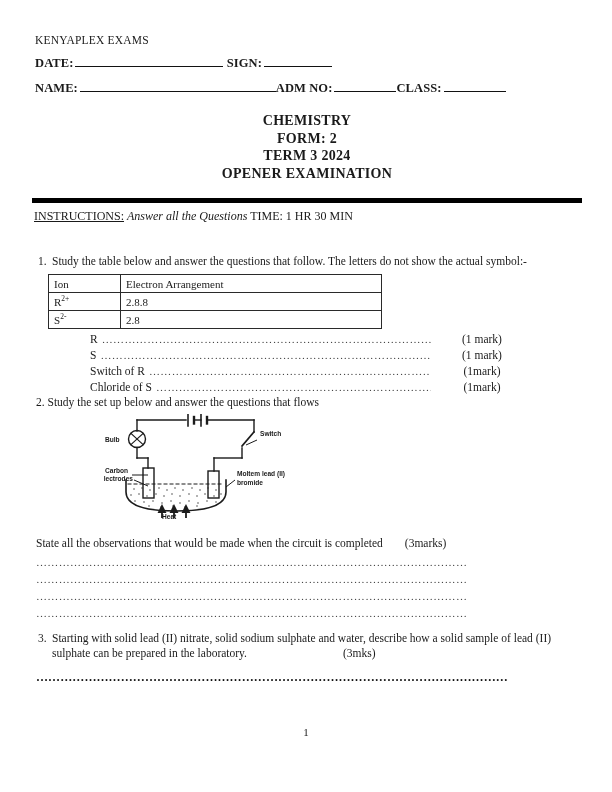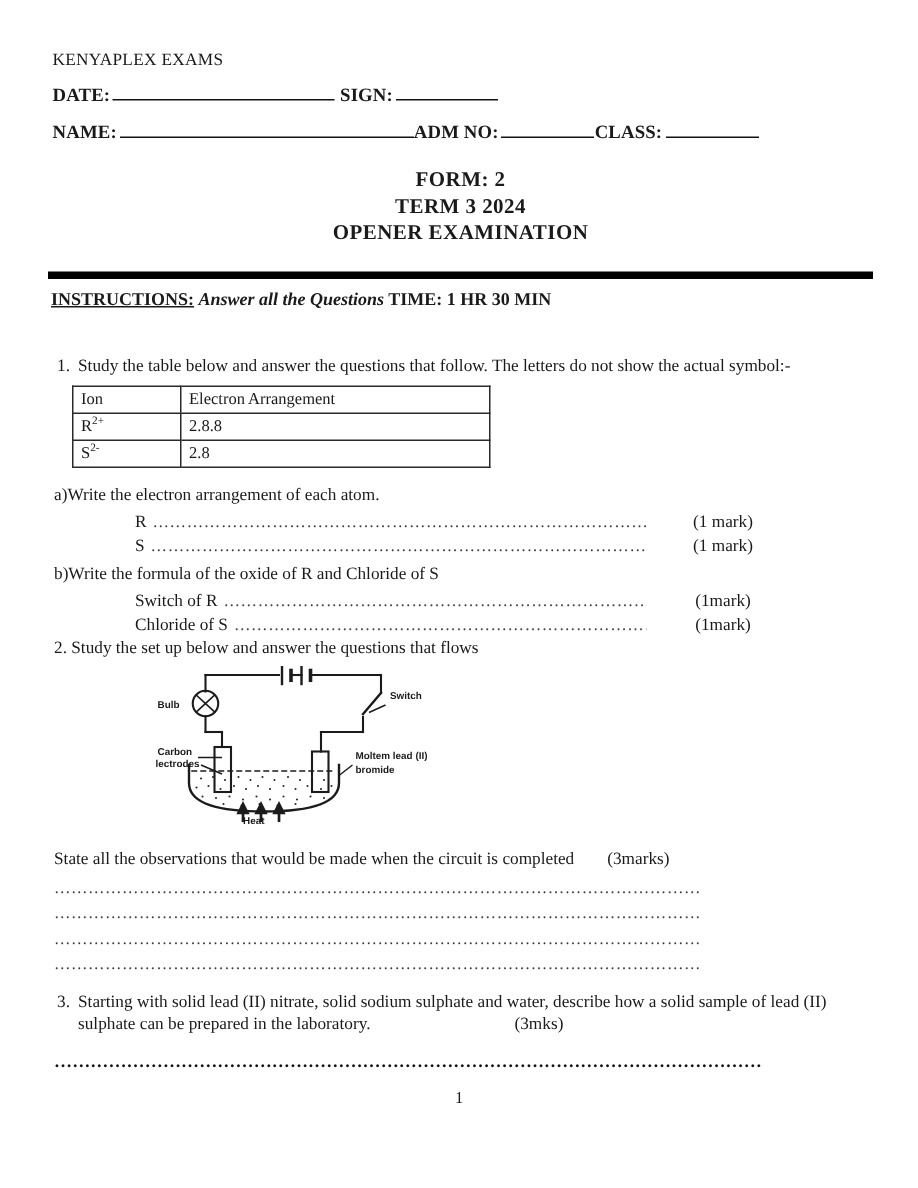--- a/index.html
+++ b/index.html
@@ -64,21 +64,21 @@
   .exam-title div { white-space: nowrap; }
 
   
   .thick-rule {
     height: 5px;
     background: #000000;
     margin: 16px 0 6px 0;
   }
   .instructions {
     font-size: 12px;
-    font-weight: bold;
+    font-weight: normal;
     margin: 0 0 0 2px;
   }
   .instructions .u { text-decoration: underline; }
   .instructions .it { font-style: italic; }
 
   
   .q {
     font-size: 11.5px;
     line-height: 15px;
   }
@@ -89,21 +89,21 @@
     position: relative;
   }
   .q1-stem .num {
     position: absolute;
     left: 0; top: 0;
   }
 
   table.ion-table {
     border-collapse: collapse;
     margin: 5px 0 0 16px;
-    width: 279px;
+    width: 334px;
     table-layout: fixed;
   }
   table.ion-table td {
     border: 1px solid #2a2a2a;
     font-size: 11px;
     padding: 2px 0 2px 5px;
     height: 13px;
     vertical-align: middle;
   }
   table.ion-table td.c1 { width: 66px; }
@@ -200,20 +200,21 @@
 
   <div class="idline">
     <span>DATE:</span><span class="blank b-date"></span> <span>SIGN:</span><span class="blank b-sign"></span>
   </div>
 
   <div class="idline">
     <span>NAME:</span><span class="blank b-name"></span><span>ADM NO:</span><span class="blank b-adm"></span><span>CLASS:</span><span class="blank b-class"></span>
   </div>
 
   <div class="exam-title">
+    <div>CHEMISTRY</div>
     <div>FORM: 2</div>
     <div>TERM 3 2024</div>
     <div>OPENER EXAMINATION</div>
   </div>
 
   <div class="thick-rule"></div>
   <div class="instructions">
     <span class="u">INSTRUCTIONS:</span>
     <span class="it">Answer all the Questions</span>
     <span>TIME: 1 HR 30 MIN</span>
@@ -234,34 +235,32 @@
       <td class="c1"><span>R</span><sup>2+</sup></td>
       <td>2.8.8</td>
     </tr>
     <tr>
       <td class="c1"><span>S</span><sup>2-</sup></td>
       <td>2.8</td>
     </tr>
   </tbody>
     </table>
 
-  <div class="q sec">a)Write the electron arrangement of each atom.</div>
 
   <div class="ansrow">
     <span class="lbl">R</span>
     <span class="dots">……………………………………………………………………………………</span>
     <span class="marks">(1 mark)</span>
   </div>
   <div class="ansrow">
     <span class="lbl">S</span>
     <span class="dots">……………………………………………………………………………………</span>
     <span class="marks">(1 mark)</span>
   </div>
 
-  <div class="q sec" style="margin-top:6px">b)Write the formula of the oxide of R and Chloride of S</div>
 
   <div class="ansrow">
     <span class="lbl">Switch of R</span>
     <span class="dots">……………………………………………………………………………………</span>
     <span class="marks">(1mark)</span>
   </div>
   <div class="ansrow">
     <span class="lbl">Chloride of S</span>
     <span class="dots">……………………………………………………………………………………</span>
     <span class="marks">(1mark)</span>

